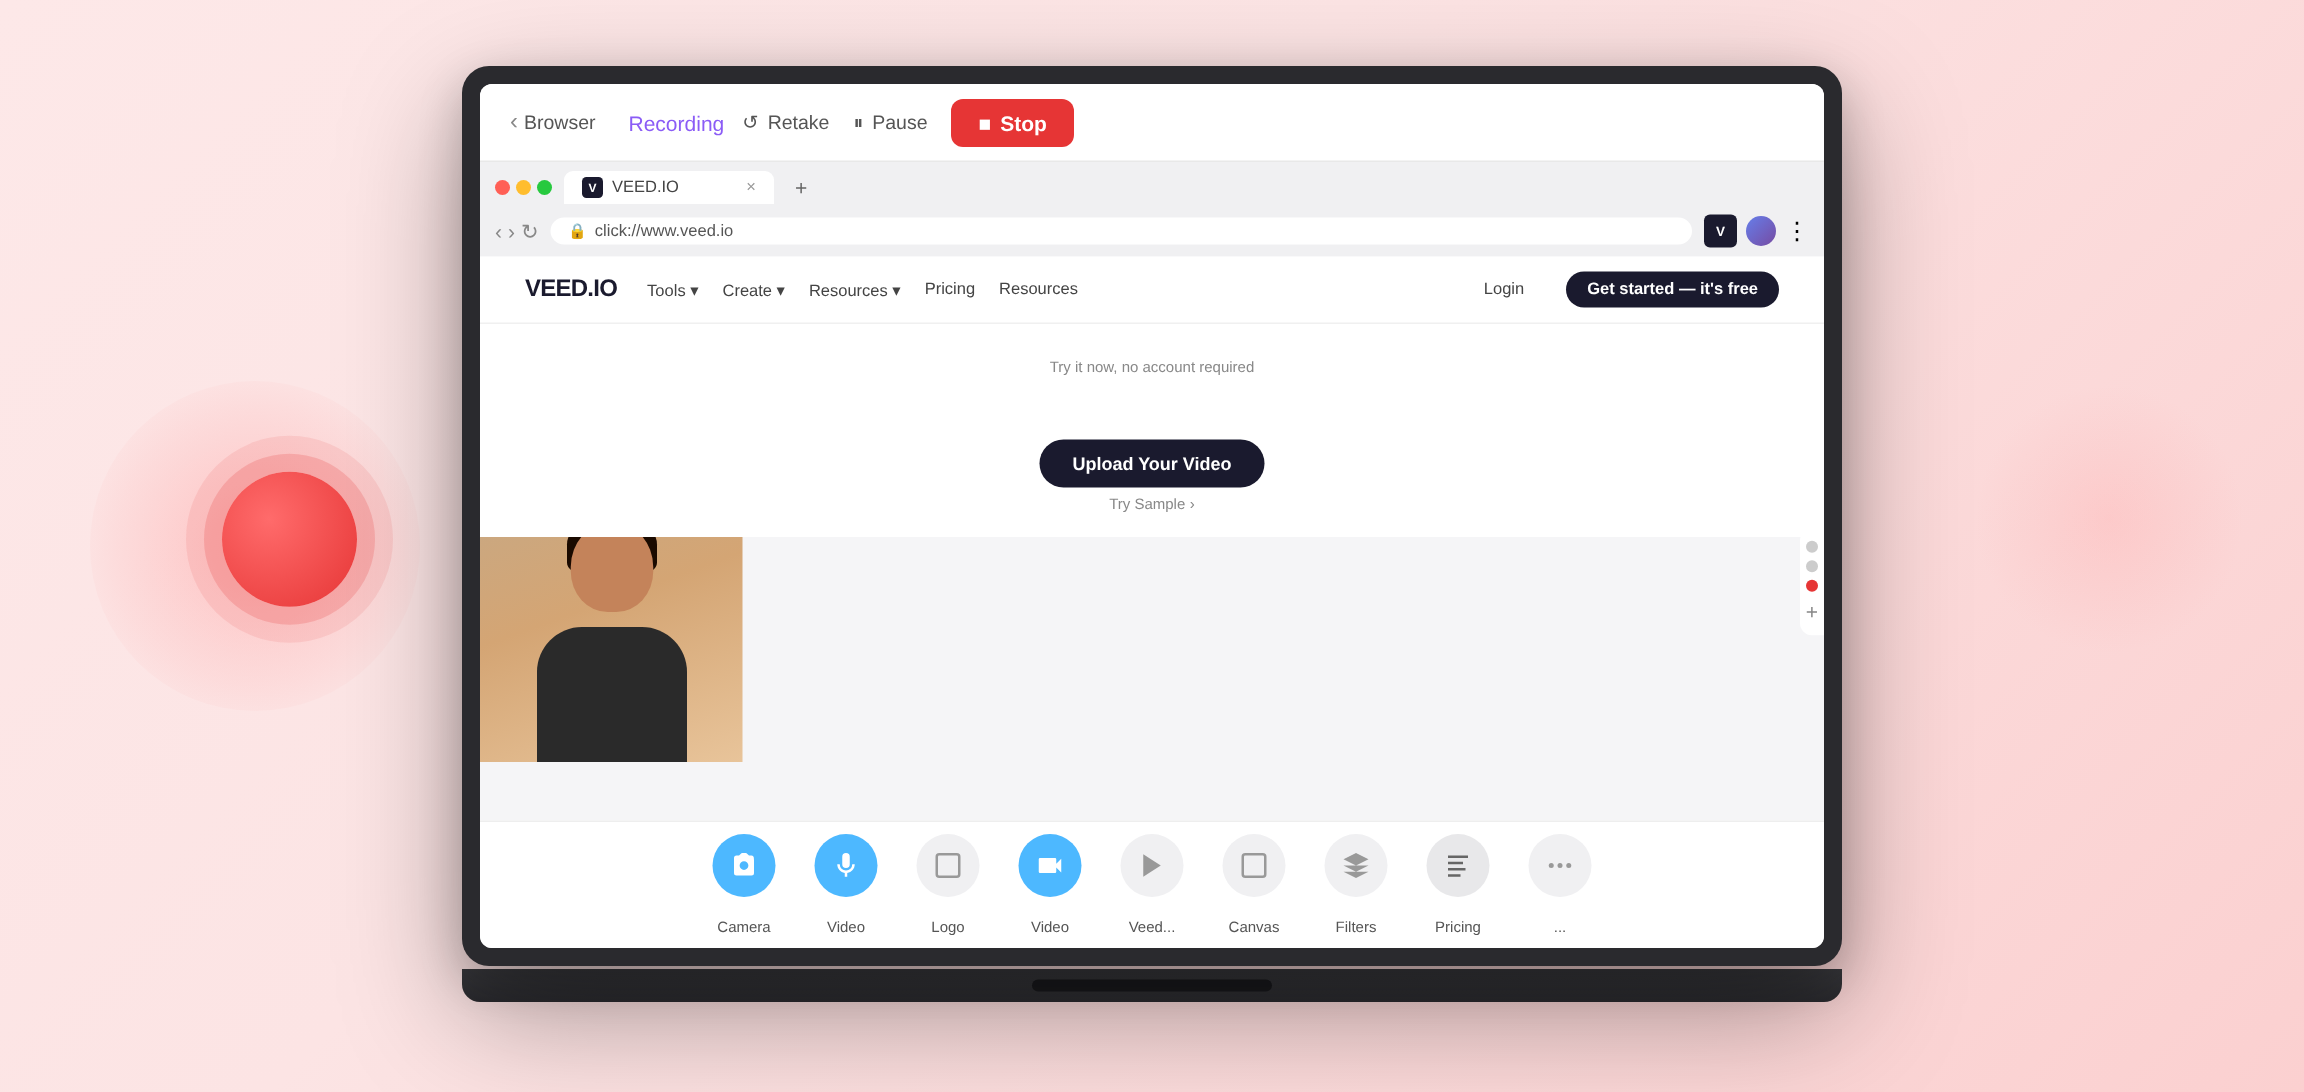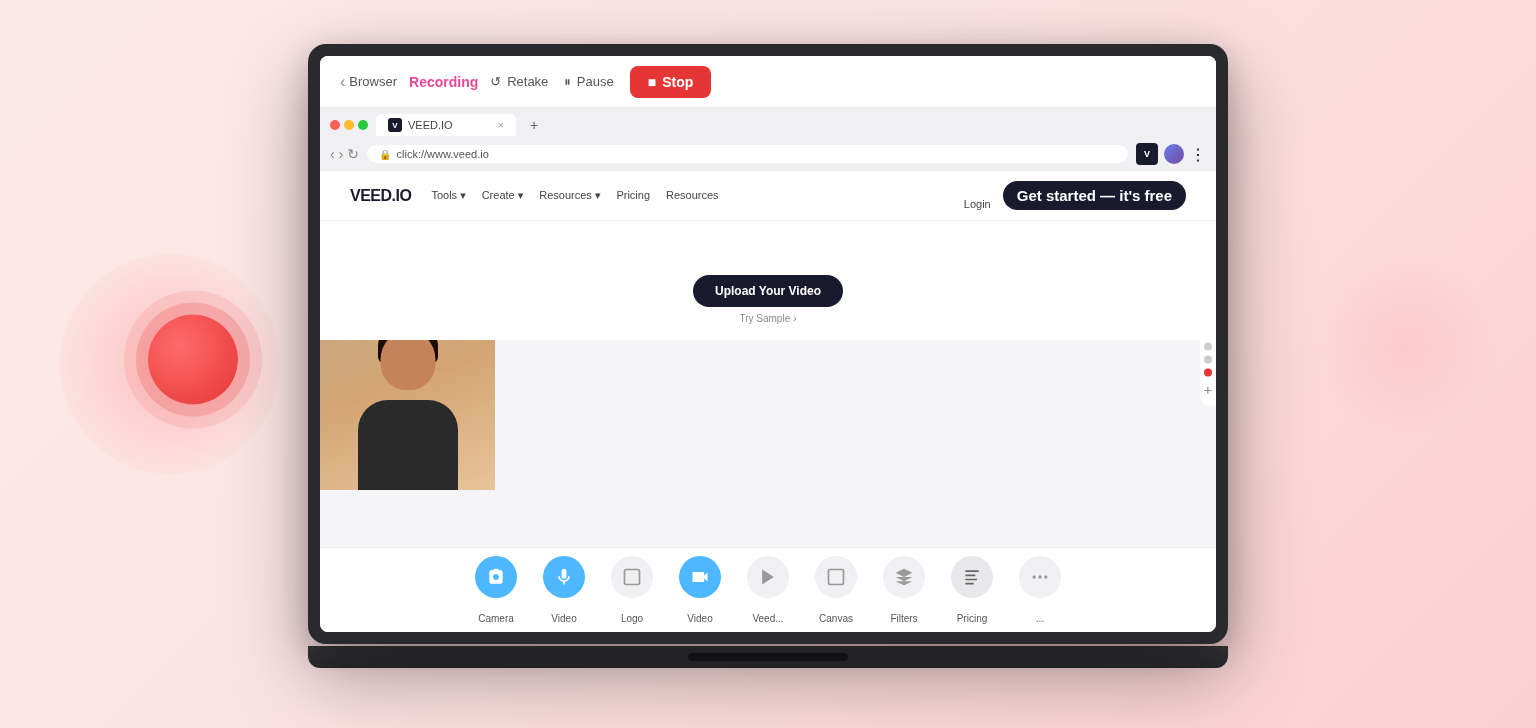--- a/index.html
+++ b/index.html
@@ -118,22 +118,23 @@
       font-size: 13px;
       cursor: pointer;
     }
     .back-chevron {
       font-size: 16px;
       color: #888;
     }
 
     .recording-title {
       font-size: 14px;
-      font-weight: 700;
-      color: #ec4899;
+      font-weight: 400;
+      color: #8b5cf6;
+      margin-left: 10px;
     }
 
     .timer-section {
       flex: 1;
       display: flex;
       align-items: center;
       justify-content: center;
       gap: 8px;
     }
     .timer-dot {
@@ -320,33 +321,33 @@
     }
     .veed-nav-links {
       display: flex;
       gap: 16px;
       font-size: 11px;
       color: #444;
     }
     .veed-nav-right {
       margin-left: auto;
       display: flex;
-      align-items: flex-end;
-      gap: 12px;
+      align-items: center;
+      gap: 28px;
     }
     .veed-login {
       font-size: 11px;
       color: #444;
     }
     .veed-cta {
       background: #1a1a2e;
       color: white;
       border-radius: 20px;
       padding: 6px 14px;
-      font-size: 15px;
+      font-size: 11px;
       font-weight: 600;
     }
 
     .veed-hero {
       background: white;
       padding: 24px 30px 16px;
       text-align: center;
     }
     .veed-headline {
       font-size: 24px;
@@ -602,20 +603,21 @@
             <span>Pricing</span>
             <span>Resources</span>
           </div>
           <div class="veed-nav-right">
             <span class="veed-login">Login</span>
             <span class="veed-cta">Get started — it's free</span>
           </div>
         </div>
 
         <div class="veed-hero">
+          <div class="veed-try">Try it now, no account required</div>
           <div class="veed-upload-btn">Upload Your Video</div>
           <div class="veed-sample">
             <span>Try Sample</span>
             <span>›</span>
           </div>
         </div>
 
         <div class="veed-preview">
 
           <div class="webcam-overlay">

